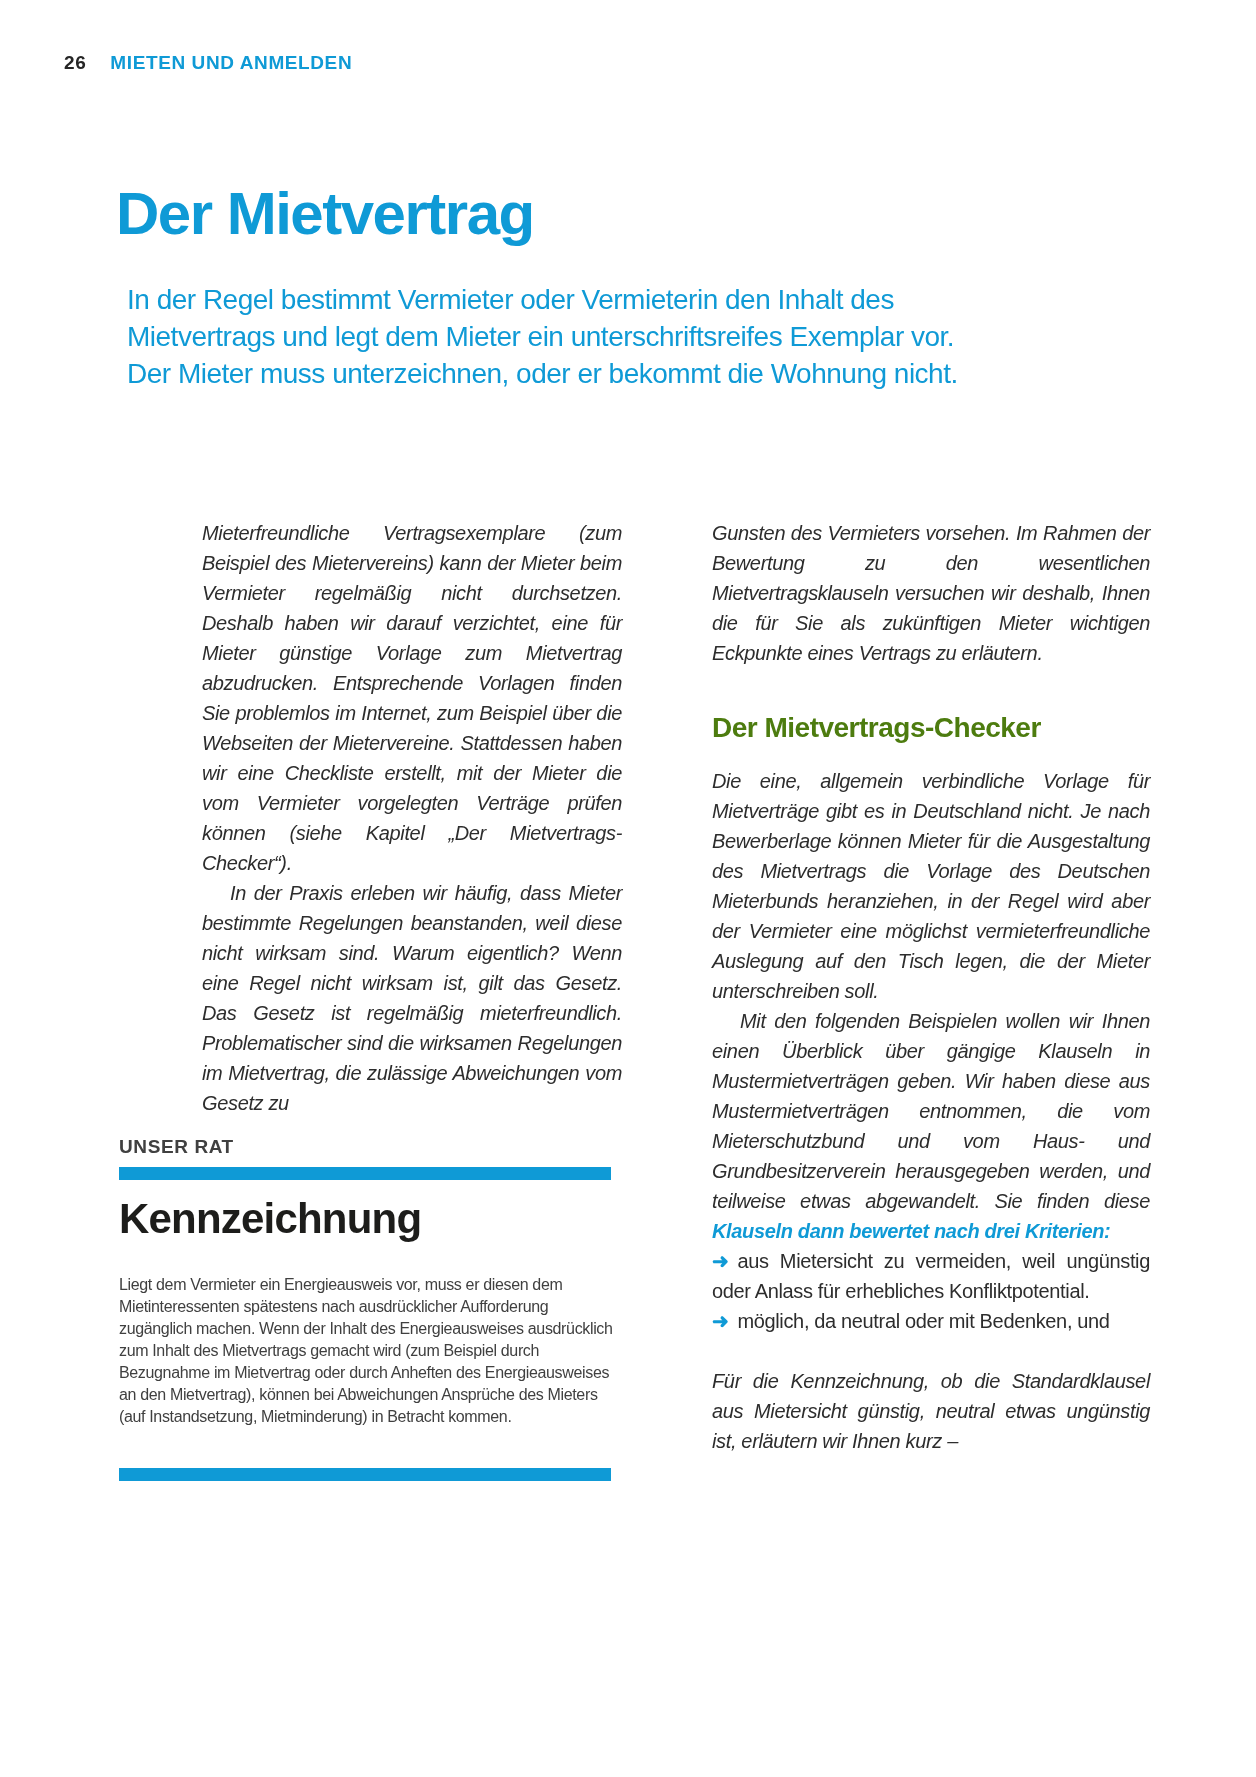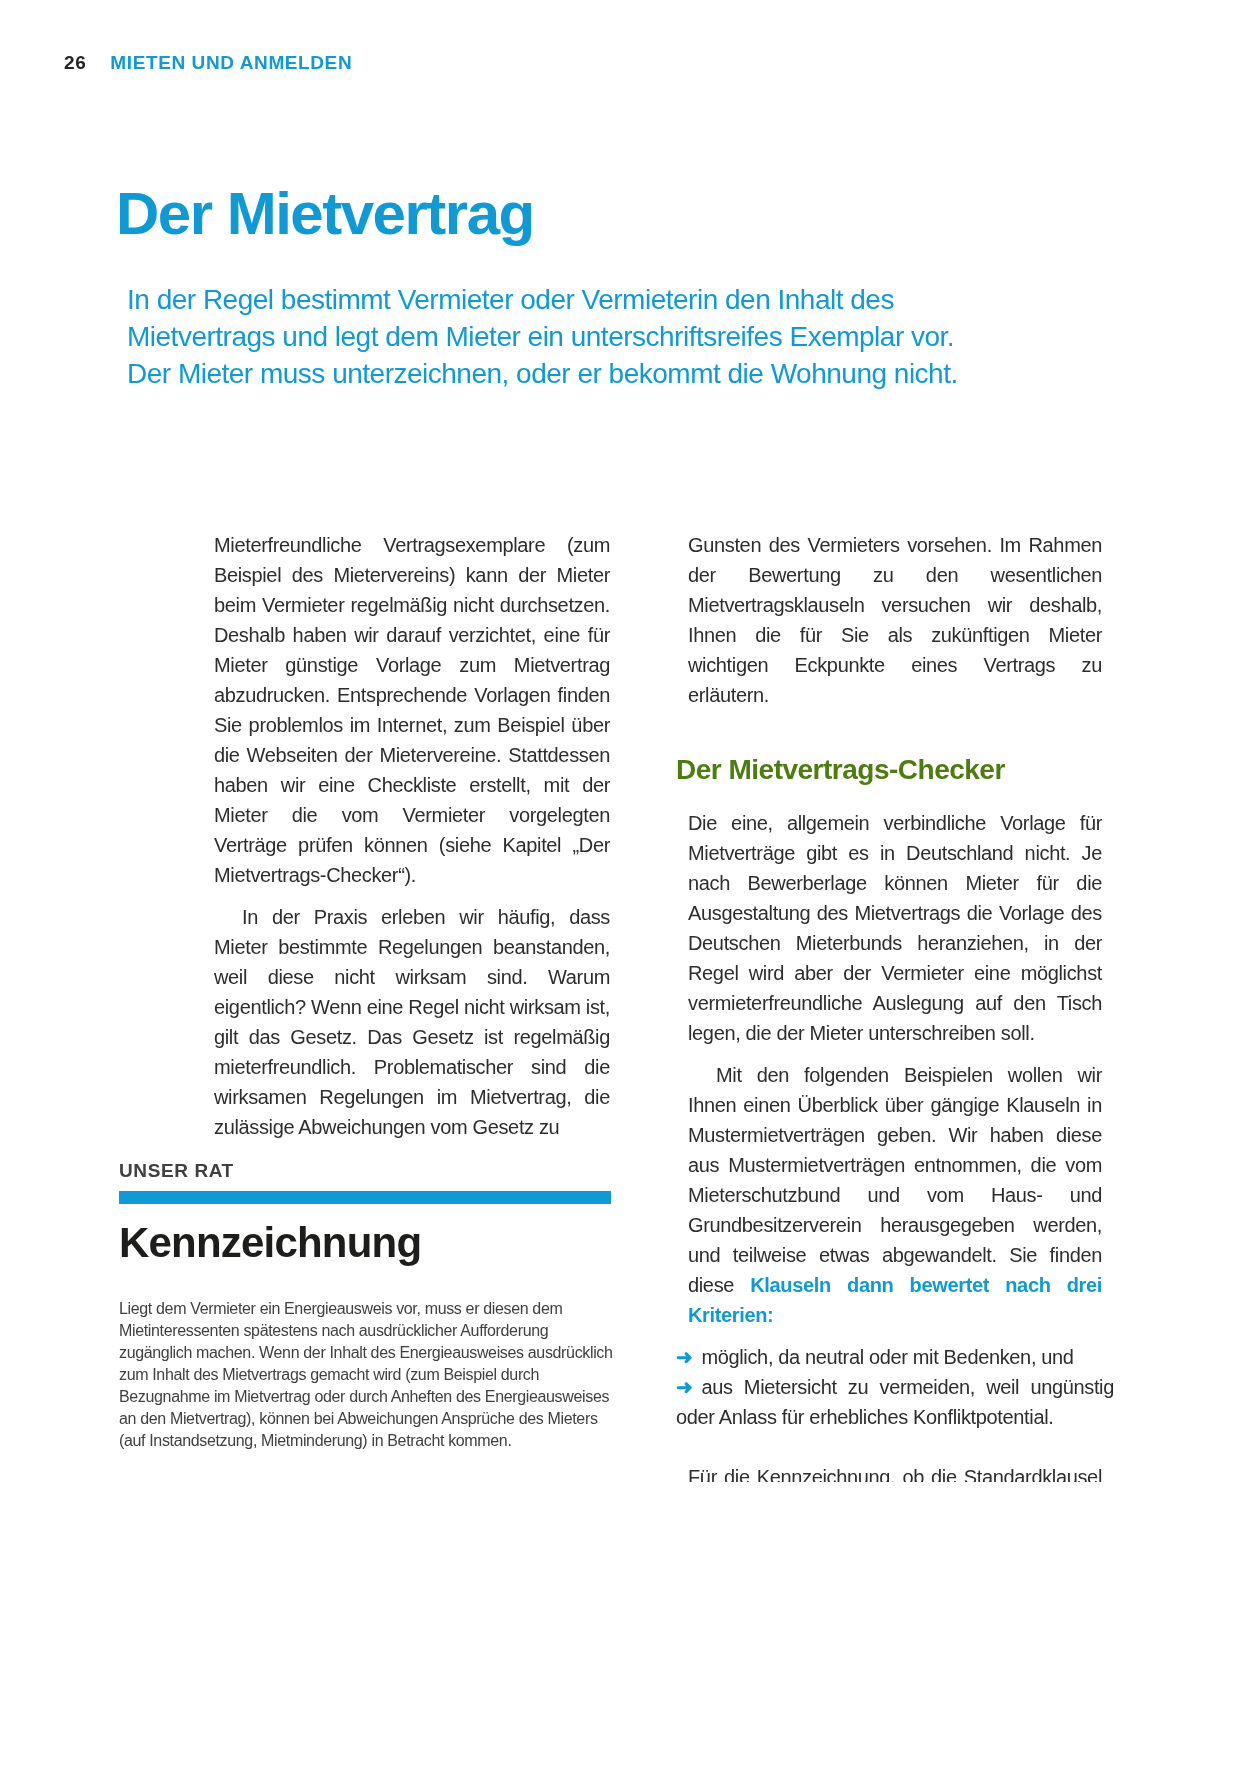--- a/index.html
+++ b/index.html
@@ -65,28 +65,29 @@
   }
   .left-track {
     position: absolute;
     left: 119px;
     top: 518px;
     width: 503px;
   }
   .left-body { margin-left: 83px; width: 420px; }
   .col-right {
     position: absolute;
-    left: 676px;
+    left: 712px;
     top: 518px;
     width: 438px;
   }
   .body-p {
-    margin: 12px;
+    margin: 0;
     text-align: justify;
     hyphens: auto;
+    font-style: italic;
     -webkit-hyphens: auto;
   }
   .first-indent { text-indent: 28px; }
   .gap-above { margin-top: 30px; }
 
   
   .col-heading {
     margin: 44px 0 22px 0;
     font-size: 28px;
     line-height: 32px;
@@ -168,19 +169,19 @@
 
   <div class="col-right body-copy">
     <p class="body-p">Gunsten des Vermieters vorsehen. Im Rahmen der Bewertung zu den wesentlichen Mietvertragsklauseln versuchen wir deshalb, Ihnen die für Sie als zukünftigen Mieter wichtigen Eckpunkte eines Vertrags zu erläutern.</p>
 
     <h2 class="col-heading">Der Mietvertrags-Checker</h2>
 
     <p class="body-p">Die eine, allgemein verbindliche Vorlage für Mietverträge gibt es in Deutschland nicht. Je nach Bewerberlage können Mieter für die Ausgestaltung des Mietvertrags die Vorlage des Deutschen Mieterbunds heranziehen, in der Regel wird aber der Vermieter eine möglichst vermieterfreundliche Auslegung auf den Tisch legen, die der Mieter unterschreiben soll.</p>
 
     <p class="body-p first-indent"><span>Mit den folgenden Beispielen wollen wir Ihnen einen Überblick über gängige Klauseln in Mustermietverträgen geben. Wir haben diese aus Mustermietverträgen entnommen, die vom Mieterschutzbund und vom Haus- und Grundbesitzerverein herausgegeben werden, und teilweise etwas abgewandelt. Sie finden diese </span><span class="blue-bold">Klauseln dann bewertet nach drei Kriterien:</span></p>
 
+    <p class="bullet"><span class="arrow">➜</span><span>aus Mietersicht zu vermeiden, weil ungünstig oder Anlass für erhebliches Konfliktpotential.</span></p>
     <p class="bullet"><span class="arrow">➜</span><span>möglich, da neutral oder mit Bedenken, und</span></p>
-    <p class="bullet"><span class="arrow">➜</span><span>aus Mietersicht zu vermeiden, weil ungünstig oder Anlass für erhebliches Konfliktpotential.</span></p>
 
     <p class="body-p gap-above">Für die Kennzeichnung, ob die Standardklausel aus Mietersicht günstig, neutral etwas ungünstig ist, erläutern wir Ihnen kurz –</p>
   </div>
 
 </div>
 
 </body></html>

